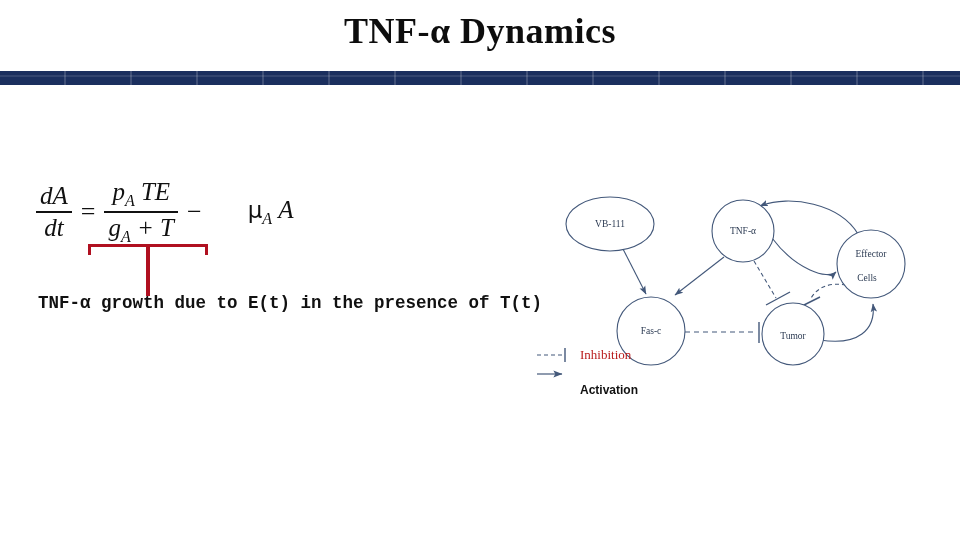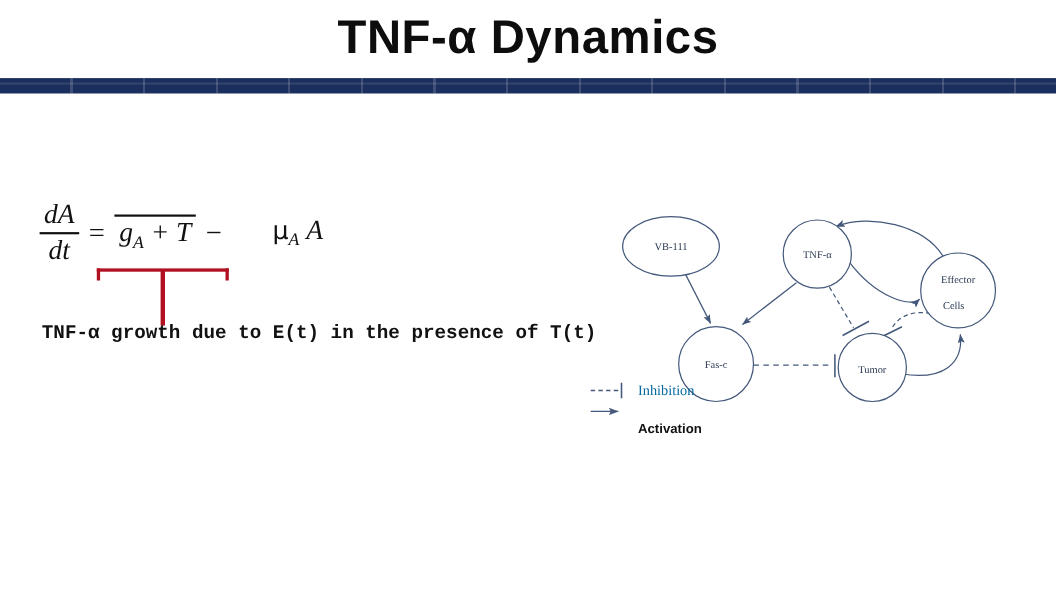--- a/index.html
+++ b/index.html
@@ -16,22 +16,22 @@
     background: #ffffff;
   }
 
   
   #slide-title {
     position: absolute;
     left: 0;
     top: 10px;
     width: 960px;
     text-align: center;
-    font-family: Liberation Sans, sans-serif;
-    font-size: 43px;
+    font-family: Liberation Serif, serif;
+    font-size: 36px;
     font-weight: bold;
     color: #0d0d0d;
     letter-spacing: 0.5px;
   }
 
   
   #title-rule {
     position: absolute;
     left: 0;
     top: 71px;
@@ -190,21 +190,21 @@
     left: 0;
     height: 18px;
     display: flex;
     align-items: center;
   }
   #legend-inhibition { top: 0; }
   #legend-activation { top: 19px; }
   .legend-text-inh {
     font-family: "Liberation Serif", serif;
     font-size: 13px;
-    color: #0369a1;
+    color: #b91c1c;
     margin-left: 6px;
   }
   .legend-text-act {
     font-family: "Liberation Sans", sans-serif;
     font-size: 12px;
     font-weight: bold;
     color: #111111;
     margin-left: 6px;
     margin-top: 32px;
   }
@@ -223,20 +223,21 @@
   <div class="eq-row">
     <span class="frac">
       <span class="num">dA</span>
       <span class="bar"></span>
       <span class="den">dt</span>
     </span>
 
     <span class="eq-op">=</span>
 
     <span class="frac">
+      <span class="num"><span>p</span><span class="sub">A</span>&nbsp;<span>TE</span></span>
       <span class="bar"></span>
       <span class="den"><span>g</span><span class="sub">A</span>&nbsp;<span>+ T</span></span>
     </span>
 
     <span class="eq-op">−</span>
 
     <span class="eq-term"><span class="mu">μ</span><span class="sub">A</span>&nbsp;<span>A</span></span>
   </div>
 </div>
 

